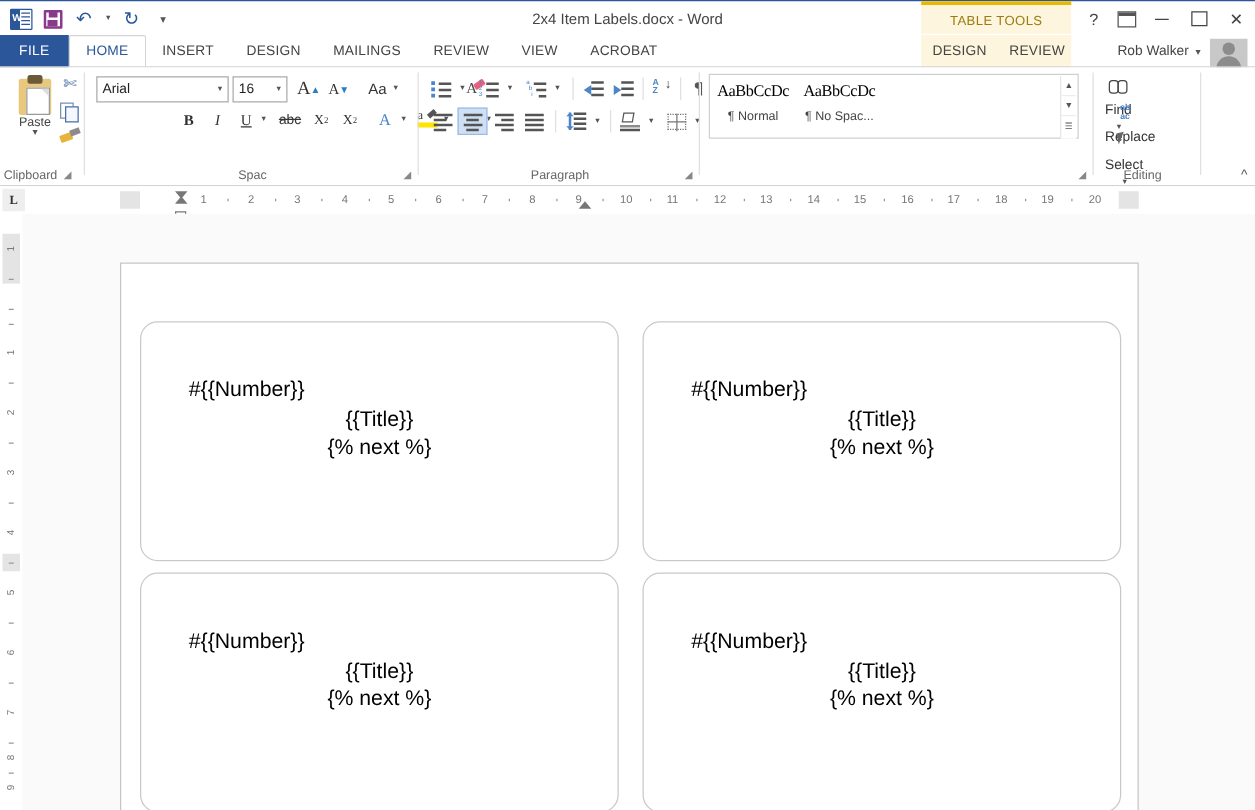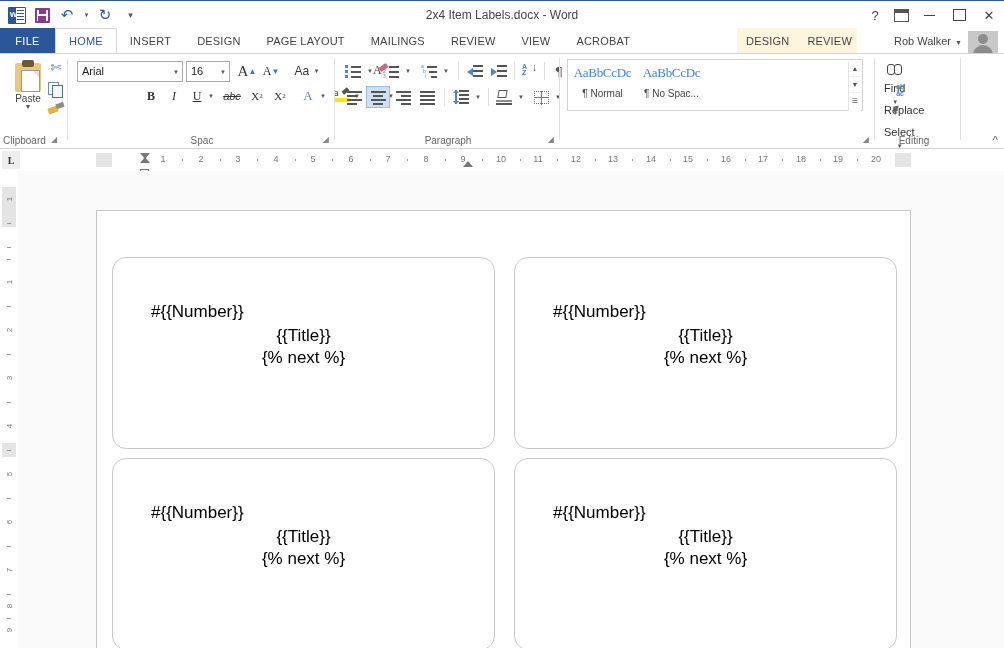--- a/index.html
+++ b/index.html
@@ -115,21 +115,21 @@
   .clearfmt { left:300px; top:6px; width:24px; height:22px; }
   .clearfmt-ico { position:relative; width:16px; height:16px; }
   .clearfmt-ico:before{content:"A";position:absolute;left:0;top:0;font-size:12px;color:#444;font-family:"Liberation Serif",serif;}
   .clearfmt-ico:after{content:"";position:absolute;left:6px;top:2px;width:9px;height:5px;background:#e8607a;transform:rotate(-35deg);border-radius:1px;}
 
   .fb { position:absolute; top:30px; height:24px; display:flex; align-items:center; justify-content:center; font-size:12px; color:#333; }
   .f-bold   { left:72px; width:20px; font-weight:bold; font-family:"Liberation Serif",serif; }
   .f-ital   { left:95px; width:20px; font-style:italic; font-family:"Liberation Serif",serif; }
   .f-und    { left:118px; width:20px; text-decoration:underline; font-family:"Liberation Serif",serif;}
   .f-und-dd { left:136px; width:12px; font-size:6px; color:#555;}
-  .f-strike { left:152px; width:22px; font-size:11px; text-decoration:line-through;font-style:italic; }
+  .f-strike { left:152px; width:22px; font-size:11px; text-decoration:line-through; }
   .f-sub    { left:177px; width:22px; font-size:11px; font-family:"Liberation Serif",serif;}
   .f-sup    { left:200px; width:22px; font-size:11px; font-family:"Liberation Serif",serif;}
   .f-sub .s, .f-sup .s { font-size:7px; }
   .f-sub .s { vertical-align:sub; } .f-sup .s { vertical-align:super; }
   .f-effects{ left:228px; width:22px; font-size:13px; color:#4a86c8; font-family:"Liberation Serif",serif;}
   .f-eff-dd { left:248px; width:12px; font-size:6px; color:#555;}
   .f-hl     { left:262px; width:22px; }
   .hl-ico { position:relative; width:16px; height:16px;}
   .hl-ico .t { position:absolute; left:0; top:-1px; font-size:10px; color:#333; font-family:"Liberation Serif",serif;}
   .hl-ico .pen { position:absolute; left:8px; top:1px; width:7px; height:4px; background:#555; transform:rotate(-40deg);}
@@ -167,21 +167,21 @@
   .ls-ico { position:relative; width:16px; height:14px; }
   .ls-ico i { position:absolute; right:0; width:10px; height:1.5px; background:#555; }
   .ls-ico .v { position:absolute; left:2px; top:0; width:1.5px; height:14px; background:#4a86c8; }
   .ls-ico .v:before{content:"";position:absolute;left:-2.5px;top:0;border-left:3px solid transparent;border-right:3px solid transparent;border-bottom:3px solid #4a86c8;}
   .ls-ico .v:after{content:"";position:absolute;left:-2.5px;bottom:0;border-left:3px solid transparent;border-right:3px solid transparent;border-top:3px solid #4a86c8;}
 
   
   #grp-styles { left:561px; width:314px; }
   .style-gallery { position:absolute; left:6px; top:5px; width:296px; height:52px; border:1px solid #d0d0d0; background:#fff; display:flex; }
   .style-item { width:69px; height:50px; text-align:center; padding-top:5px; }
-  .style-prev { font-size:13px; color:#3b82f6; font-family:"Liberation Serif",serif; letter-spacing:-.3px; overflow:hidden; white-space:nowrap; }
+  .style-prev { font-size:13px; color:#000000; font-family:"Liberation Serif",serif; letter-spacing:-.3px; overflow:hidden; white-space:nowrap; }
   .style-prev.blue { color:#5b9bd5; font-weight:normal; font-size:15px; }
   .style-name { font-size:10px; color:#444; margin-top:7px; white-space:nowrap; overflow:hidden;}
   .style-scroll { position:absolute; right:1px; top:1px; width:13px; height:50px; background:#fff; border-left:1px solid #e5e5e5;}
   .ss-btn { height:16px; display:flex; align-items:center; justify-content:center; font-size:7px; color:#555; border-bottom:1px solid #ededed;}
 
   
   #grp-edit { left:876px; width:128px; }
   .ed-item { position:absolute; left:8px; height:20px; display:flex; align-items:center; font-size:11px; color:#333; gap:5px;flex-direction:column; }
   .ed-ico { width:16px; height:16px; position:relative; flex:none; }
   .find-ico:before,.find-ico:after{content:"";position:absolute;top:3px;width:6px;height:9px;border:1.5px solid #444;border-radius:3px;}
@@ -257,37 +257,37 @@
       <div class="qat-btn">
           <span class="arrow-ico">↻</span>
         </div>
       <div class="qat-btn">
           <span class="qat-more">▾</span>
         </div>
     </div>
 
     <div class="doctitle">2x4 Item Labels.docx - Word</div>
 
+    <div class="ctx-tools">TABLE TOOLS</div>
 
     <div class="wincontrols">
       <div class="wc small">?</div>
       <div class="wc small ribbon-opt"></div>
       <div class="wc wc-min"></div>
       <div class="wc wc-max"></div>
       <div class="wc">✕</div>
     </div>
   </div>
 
   <div class="tabrow">
     <div class="tab-file">FILE</div>
     <div class="tabs">
       <div class="tab active">HOME</div>
       <div class="tab">INSERT</div>
       <div class="tab">DESIGN</div>
-      <div class="tab">PAGE LAYOUT</div>
       <div class="tab">MAILINGS</div>
       <div class="tab">REVIEW</div>
       <div class="tab">VIEW</div>
       <div class="tab">ACROBAT</div>
     </div>
     <div class="ctx-tabs">
       <div class="tab" style="padding:0 9px">DESIGN</div>
       <div class="tab" style="padding:0 9px">REVIEW</div>
     </div>
     <div class="user">

